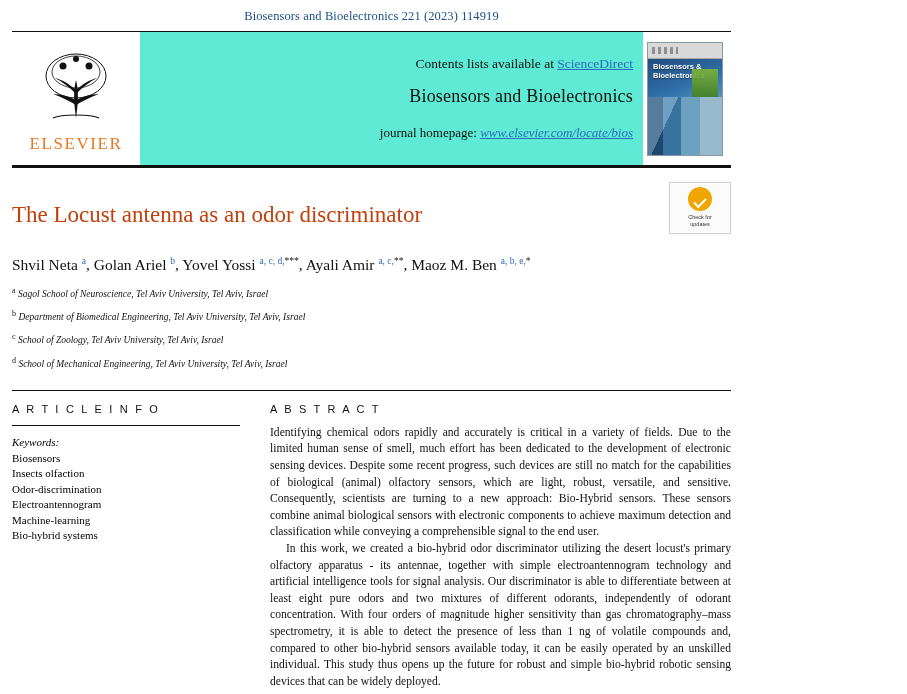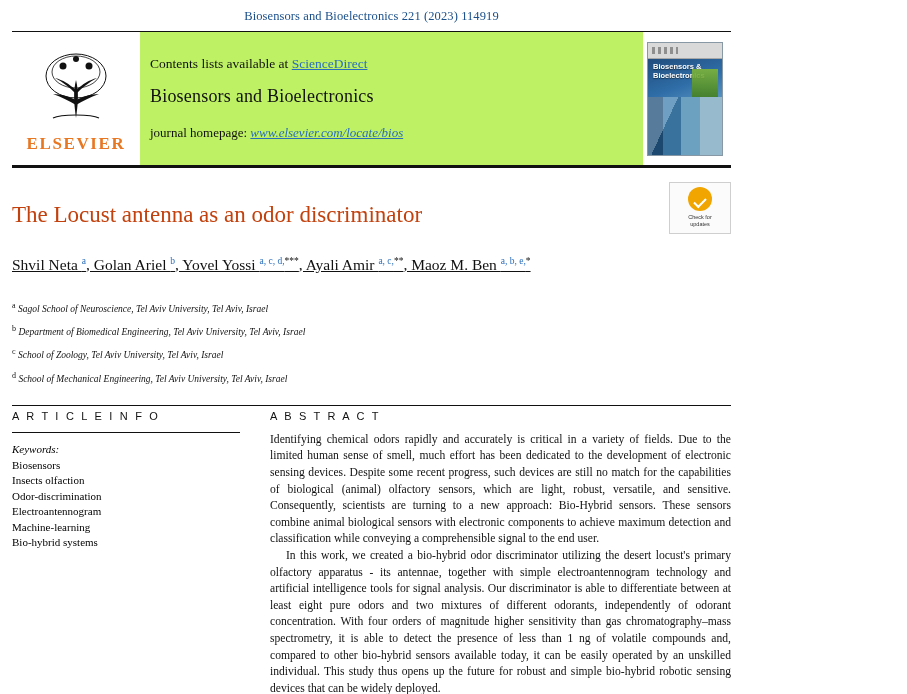--- a/index.html
+++ b/index.html
@@ -52,28 +52,27 @@
     padding: 4px 0 2px;
     box-sizing: border-box;
   }
   .tree-svg { display:block; }
   .elsevier-word {
     font-family: "Liberation Serif", serif;
     font-size: 17px;
     letter-spacing: 1.6px;
     color: #e87722;
     margin-top: 2px;
-    font-weight: bold;
   }
   .journal-band {
     flex: 1 1 auto;
-    background: #bef264;
+    background: #5eead4;
     display: flex;
     flex-direction: column;
-    align-items: flex-start;
+    align-items: flex-end;
     justify-content: center;
     text-align: center;
     padding: 6px 10px;
     box-sizing: border-box;
   }
   .contents-line {
     font-size: 13.5px;
     color: #111;
     margin-bottom: 14px;
   }
@@ -181,41 +180,40 @@
   .paper-title {
     font-size: 23px;
     color: #c2410c;
     padding-top: 34px;
     margin: 0 0 22px 0;
     font-weight: normal;
   }
   .authors {
     font-size: 15.5px;
     line-height: 22px;
-    margin-bottom: 20px;
-    color: #111;
-    text-decoration: underline;
+    margin-bottom: 5px;
+    color: #111;
   }
   .authors sup { font-size: 9.5px; color: #2a6ebb; vertical-align: super; }
   .authors sup.mark { color: #111; }
   .affiliations {
     font-size: 9.5px;
     line-height: 20px;
     font-style: italic;
     color: #111;
     margin-bottom: 16px;
   }
   .affiliations sup { font-style: normal; font-size: 8px; vertical-align: super; }
 
   
   .info-abstract {
     display: flex;
     gap: 30px;
     border-top: 1px solid #111;
-    padding-top: 4px;
+    padding-top: 12px;
     margin-top: 8px;
   }
   .col-info { flex: 0 0 228px; }
   .col-abstract { flex: 1 1 auto; }
   .sec-head {
     font-family: "Liberation Sans", sans-serif;
     font-size: 11px;
     letter-spacing: 2.2px;
     color: #111;
     margin-bottom: 10px;

